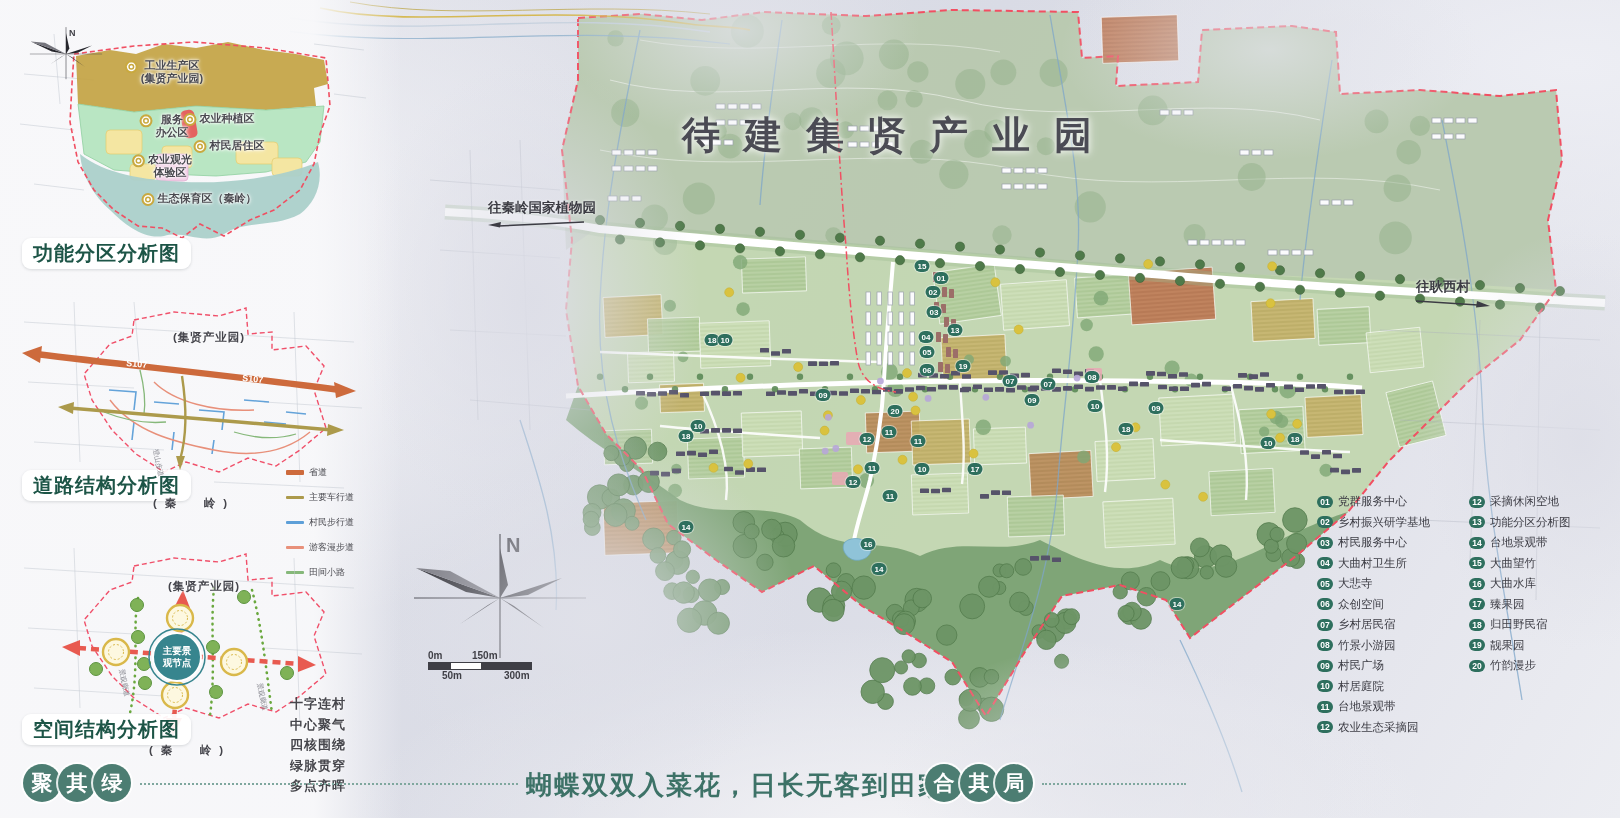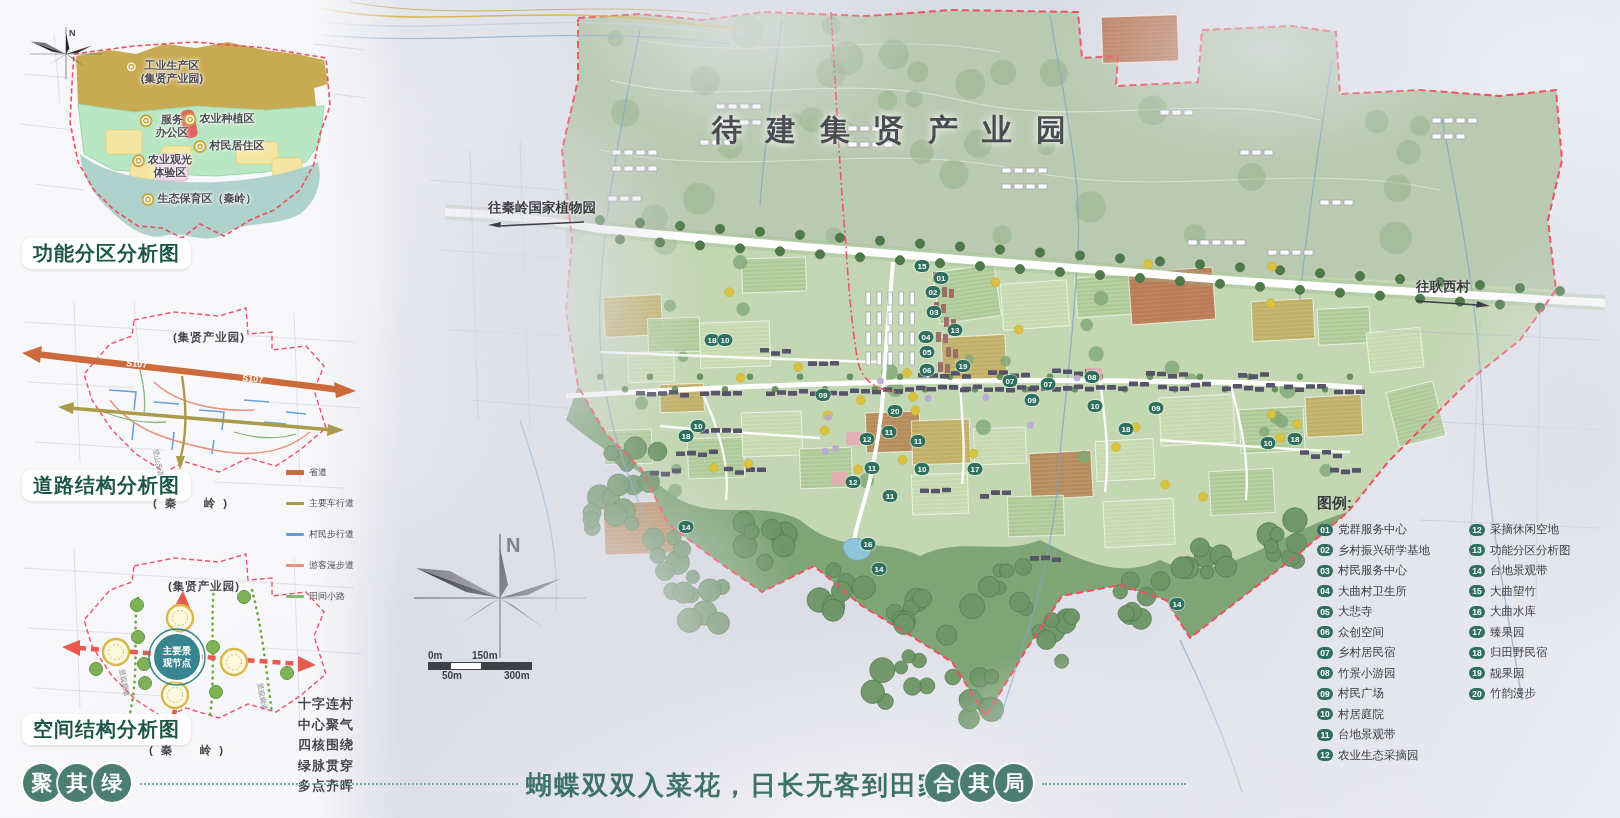--- a/index.html
+++ b/index.html
@@ -27,32 +27,32 @@
   .panel-title{position:absolute;background:rgba(255,255,255,.93);border-radius:9px;
     padding:2px 11px;color:#1d5547;font-weight:bold;font-size:20px;letter-spacing:1px;
     box-shadow:0 1px 3px rgba(60,70,80,.18)}
   .zlab{position:absolute;transform:translate(-50%,-50%);display:flex;align-items:flex-start;gap:3px;
     font-size:11px;font-weight:bold;color:#4a4a50;white-space:pre-line;line-height:1.15;
     text-shadow:0 0 3px #fff,0 0 5px #fff,0 0 2px #fff;text-align:center}
   .ring-ic{display:inline-block;width:9px;height:9px;border:2px solid #c9a93f;border-radius:50%;
     background:#fff;flex:0 0 auto;margin-top:1px;box-shadow:inset 0 0 0 1.5px #fff, inset 0 0 0 3px #c9a93f}
   .area-lab{position:absolute;transform:translate(-50%,-50%);font-size:11.5px;font-weight:bold;
     color:#45454c;letter-spacing:1px;text-shadow:0 0 3px #fff,0 0 4px #fff;white-space:nowrap}
-  .road-legend{position:absolute;display:flex;flex-direction:column;gap:18px}
+  .road-legend{position:absolute;display:flex;flex-direction:column;gap:12px}
   .road-legend .row{display:flex;align-items:center;gap:5px}
   .road-legend .sw{width:18px;height:3px;border-radius:1px}
   .road-legend .lab{font-size:9px;color:#4a4a50;white-space:nowrap}
   .slogan{position:absolute;font-size:13px;font-weight:bold;color:#46464c;line-height:20.5px;
     letter-spacing:1px;text-shadow:0 0 3px #fff}
   .cnode-lab{position:absolute;width:37px;text-align:center;transform:translate(-50%,-50%);
     color:#fff;font-size:9.5px;font-weight:bold;line-height:1.25}
   .corr-lab{position:absolute;font-size:7px;color:#84848c;white-space:nowrap;transform:rotate(78deg);transform-origin:left top}
   
   .big-label{position:absolute;font-weight:bold;color:#4b4b54;text-shadow:0 0 6px rgba(255,255,255,.85),0 0 12px rgba(255,255,255,.6)}
-  .lbl-top{left:712px;top:110px;font-size:30px;letter-spacing:24px;white-space:nowrap}
+  .lbl-top{left:682px;top:110px;font-size:38px;letter-spacing:24px;white-space:nowrap}
   .lbl-bottom{left:748px;top:628px;font-size:30px;letter-spacing:98px;color:#39423b;white-space:nowrap;text-shadow:none}
   .route{position:absolute;font-size:13.5px;font-weight:bold;color:#3c3c44;white-space:nowrap;
     text-shadow:0 0 3px rgba(255,255,255,.8)}
   
   .legend{position:absolute;left:1317px;top:494px;width:300px}
   .legend-title{font-size:15px;font-weight:bold;color:#3c3c44;margin-bottom:9px}
   .legend-cols{display:flex;gap:22px}
   .lcol{display:flex;flex-direction:column;gap:5.5px;width:130px}
   .lrow{display:flex;align-items:center;gap:5px}
   .lchip,.marker{background:#2e6f5e;color:#fff;font-weight:bold;display:flex;align-items:center;justify-content:center;border-radius:6px}
@@ -767,21 +767,20 @@
         <i class="s2"></i>
         <i class="s3"></i>
       </div>
     <div class="r2">
         <span>50m</span>
         <span>300m</span>
       </div>
   </div>
 
   <div class="legend">
-    <div class="legend-title">图例:</div>
     <div class="legend-cols">
       <div class="lcol">
           <div class="lrow">
             <span class="lchip">01</span>
             <span class="llab">党群服务中心</span>
           </div>
           <div class="lrow">
             <span class="lchip">02</span>
             <span class="llab">乡村振兴研学基地</span>
           </div>
@@ -1049,21 +1048,21 @@
         </g>
         <circle cx="163" cy="139" r="28" fill="none" stroke="#37858e" stroke-width="1.5"></circle>
         <circle cx="163" cy="139" r="24" fill="#37858e" stroke="#ffffff" stroke-width="2"></circle>
       </svg>
       <div class="cnode-lab" style="left:163px;top:139px">主要景观节点</div>
       <div class="panel-title" style="left:8px;top:196px">空间结构分析图</div>
       <div class="area-lab" style="left:190px;top:68px">(集贤产业园)</div>
       <div class="area-lab" style="left:176px;top:232px;letter-spacing:8px">(秦　岭)</div>
       <div class="corr-lab" style="left:112px;top:150px">景观廊道</div>
       <div class="corr-lab" style="left:250px;top:164px">景观廊道</div>
-      <div class="slogan" style="left:284px;top:176px">
+      <div class="slogan" style="left:276px;top:176px">
           <div>十字连村</div>
           <div>中心聚气</div>
           <div>四核围绕</div>
           <div>绿脉贯穿</div>
           <div>多点齐晖</div>
         </div>
     </div>
   </aside>
 
   <footer class="footer">

